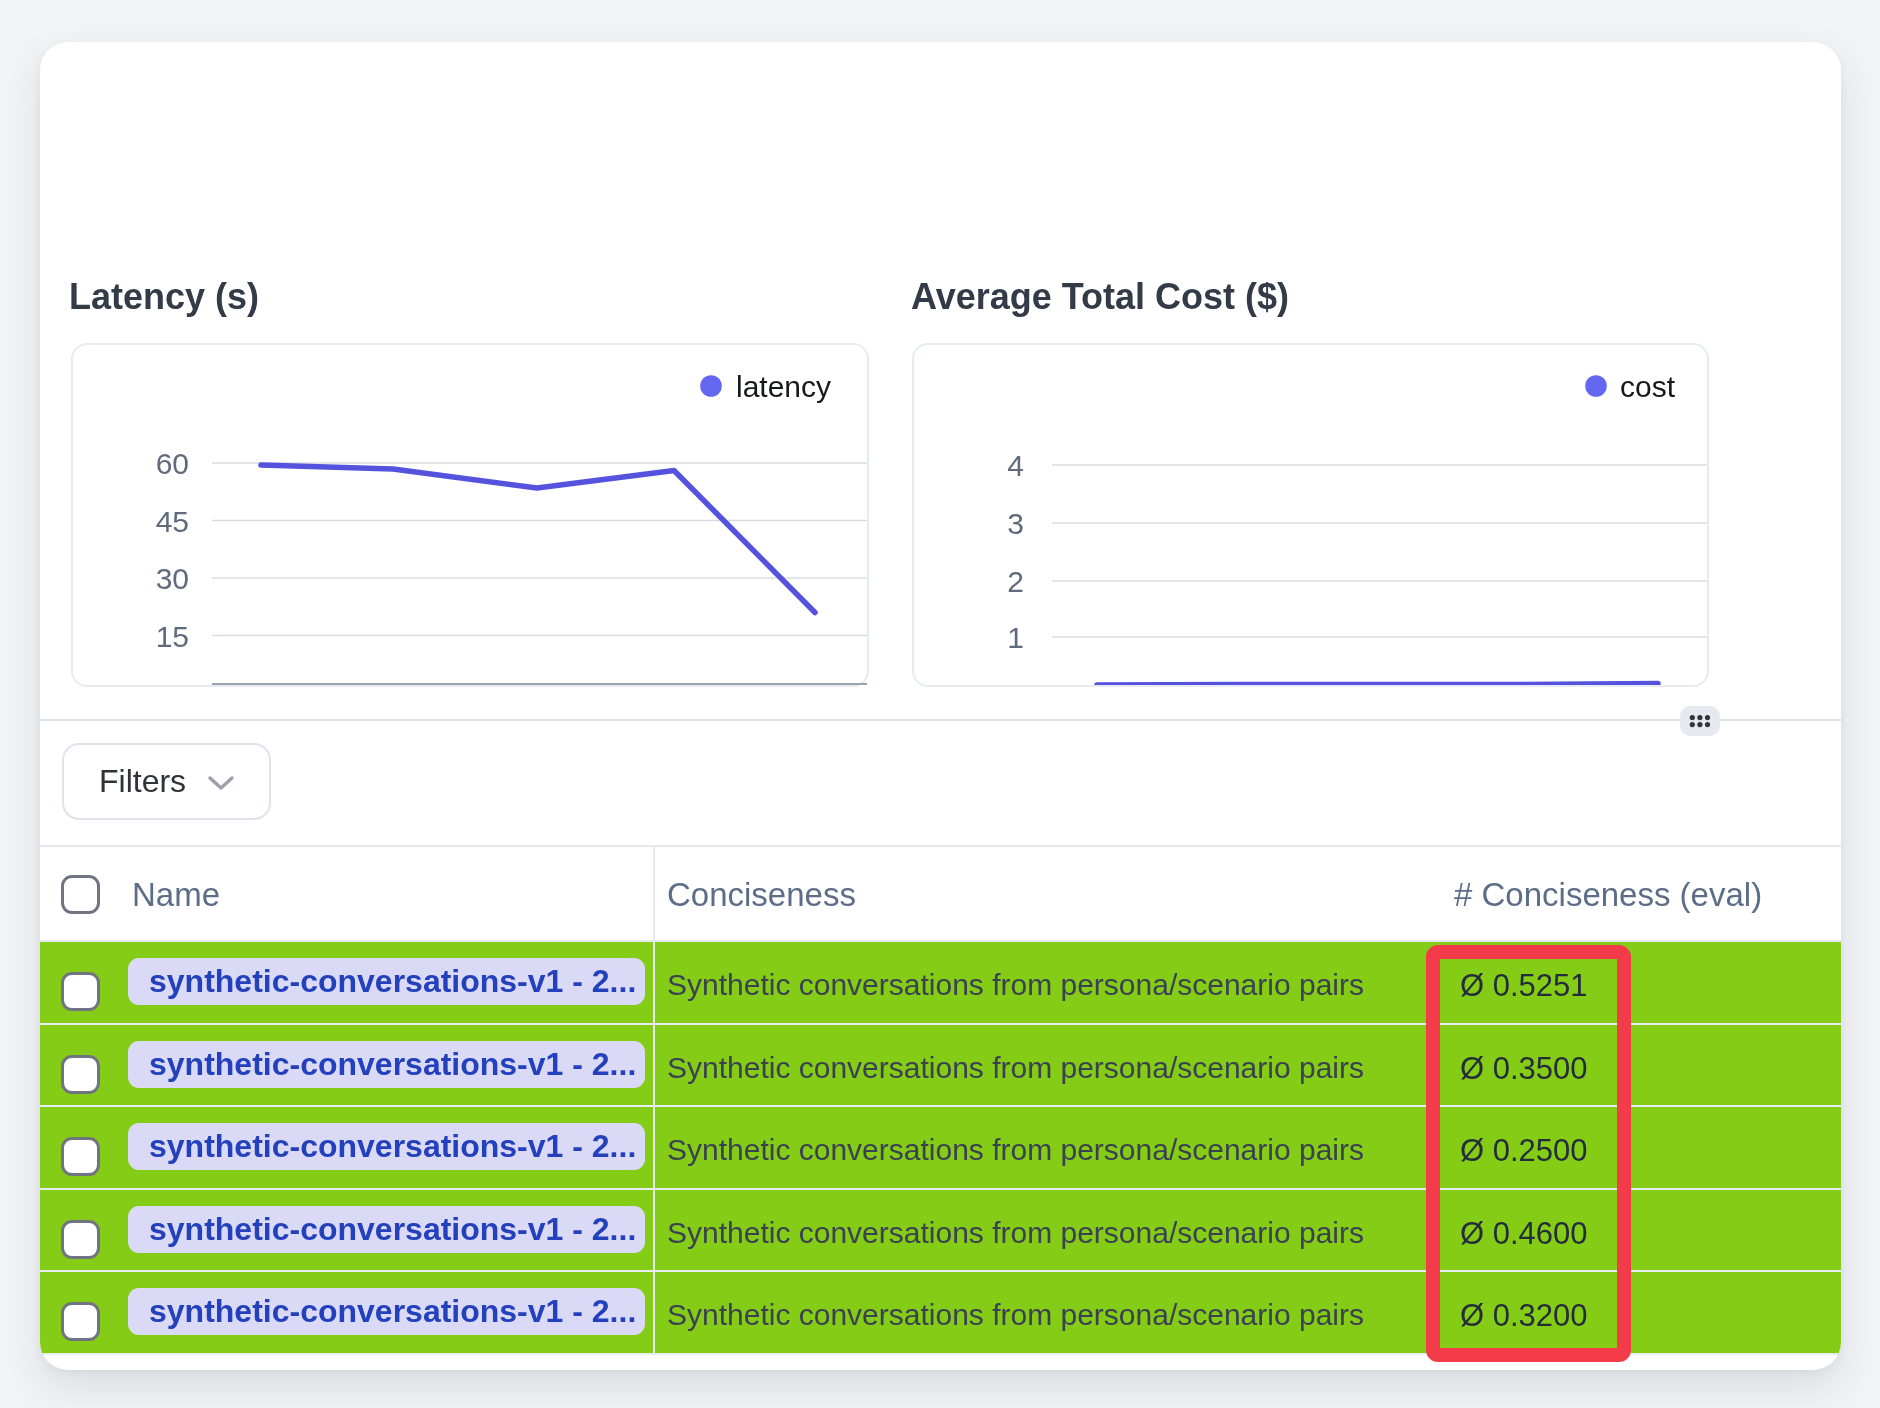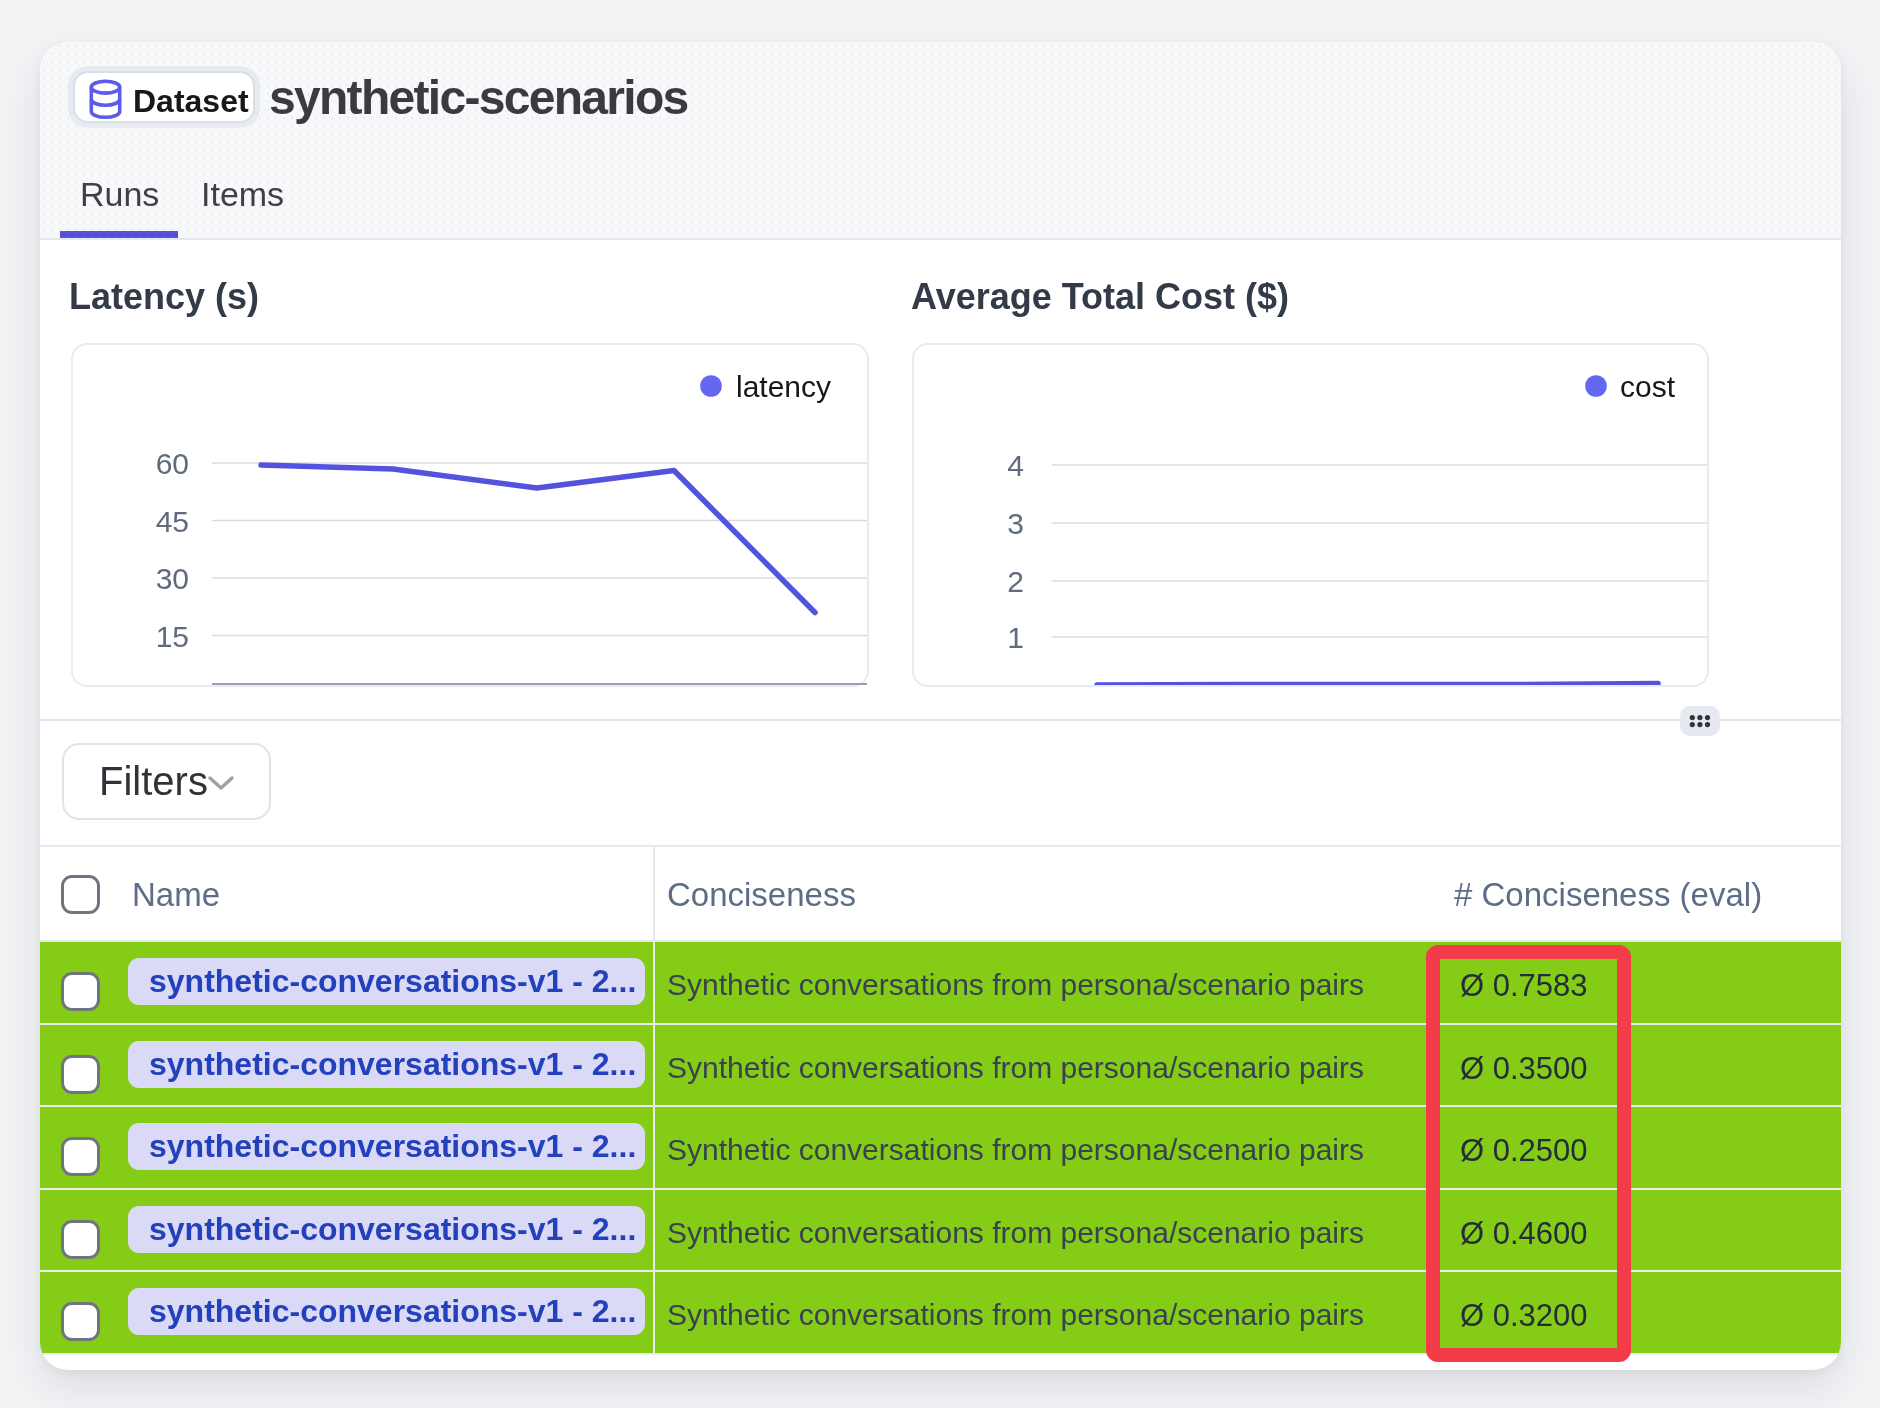--- a/index.html
+++ b/index.html
@@ -41,56 +41,40 @@
   .chartcard { position:absolute; top:101px; height:344px; background:#fff;
     border:2px solid #e8ebf2; border-radius:16px; }
   .cc1 { left:31px; width:798px; }
   .cc2 { left:872px; width:797px; }
   .divider { position:absolute; left:0; top:677px; width:100%; height:2px; background:#e0e4ed; }
   .handle { position:absolute; left:1640px; top:664px; width:40px; height:30px;
     border-radius:10px; background:#e6e9f0; }
   .filtersbtn { position:absolute; left:22px; top:701px; width:209px; height:77px;
     background:#fff; border:2px solid #dfe3ec; border-radius:17px; }
   .filtersbtn .t { position:absolute; left:35px; top:0; height:73px; line-height:73px;
-    font-size:40px; font-weight:500; color:#2f3338; }
+    font-size:32px; font-weight:500; color:#2f3338; }
   .filtersbtn svg { position:absolute; left:143px; top:30px; }
   .thead { position:absolute; left:0; top:803px; width:100%; height:97px;
     border-top:2px solid #e4e8ef; border-bottom:2px solid #e6eaf0; background:#fff; }
   .cb { position:absolute; width:39px; height:39px; border:3px solid #6f7480; border-radius:11px; background:#fff; }
   .th { position:absolute; font-size:33px; font-weight:400; color:#5e6d87; }
   .vline { position:absolute; left:613px; top:803px; width:2px; height:509px; background:#e5e9f0; z-index:5; }
   .row { position:absolute; left:0; width:100%; border-bottom:2px solid #e8ecf3; background:#84cc16; }
   .pill { position:absolute; left:88px; height:47px; width:517px; background:#dad9f6; border-radius:11px; }
   .pill span { display:block; padding-left:21px; line-height:47px; font-size:32px; font-weight:700; color:#2340bd; }
   .desc { position:absolute; left:627px; font-size:30px; color:#3a4150; }
   .val { position:absolute; left:1420px; font-size:31px; color:#242c3a; }
   .redbox { position:absolute; left:1426px; top:945px; width:205px; height:417px;
     border:14px solid #f43b49; border-radius:12px; z-index:20; }
   svg text { font-family:"Liberation Sans", sans-serif; }
 </style>
 </head>
 <body>
 <div class="card">
 
-  <div class="hdr">
-    <div class="badge">
-      <svg width="37" height="41" viewBox="0 0 37 41">
-        <g fill="none" stroke="#5b5cea" stroke-width="3.6">
-          <ellipse cx="18.5" cy="8.2" rx="14.2" ry="5.9"></ellipse>
-          <path d="M4.3 8.2 V 32.4 a14.2 5.9 0 0 0 28.4 0 V 8.2"></path>
-          <path d="M4.3 20.3 a14.2 5.9 0 0 0 28.4 0"></path>
-        </g>
-      </svg>
-      <div class="lbl">Dataset</div>
-    </div>
-    <div class="title">synthetic-scenarios</div>
-    <div class="tab runs">Runs</div>
-    <div class="tab items">Items</div>
-    <div class="tabline"></div>
-  </div>
   <div class="hdrshadow"></div>
 
   <div class="charts">
     <div class="chh h1">Latency (s)</div>
     <div class="chh h2">Average Total Cost ($)</div>
     <div class="chartcard cc1">
       <svg width="794" height="340" viewBox="0 0 794 340">
         <g stroke="#d8dce2" stroke-width="1.6">
           <line x1="139" y1="118" x2="794" y2="118"></line>
           <line x1="139" y1="175.5" x2="794" y2="175.5"></line>
@@ -158,21 +142,21 @@
     <div class="th" style="left:1414px; top:29px;"># Conciseness (eval)</div>
   </div>
   <div class="vline"></div>
 
   <div class="row" style="top:900px; height:83px;">
     <div class="cb" style="left:21px; top:30px;"></div>
     <div class="pill" style="top:16px;">
         <span>synthetic-conversations-v1 - 2...</span>
       </div>
     <div class="desc" style="top:26px;">Synthetic conversations from persona/scenario pairs</div>
-    <div class="val" style="top:26px;">Ø 0.7583</div>
+    <div class="val" style="top:26px;">Ø 0.5251</div>
   </div>
   <div class="row" style="top:983px; height:82px;">
     <div class="cb" style="left:21px; top:30px;"></div>
     <div class="pill" style="top:16px;">
         <span>synthetic-conversations-v1 - 2...</span>
       </div>
     <div class="desc" style="top:26px;">Synthetic conversations from persona/scenario pairs</div>
     <div class="val" style="top:26px;">Ø 0.3500</div>
   </div>
   <div class="row" style="top:1065px; height:83px;">

